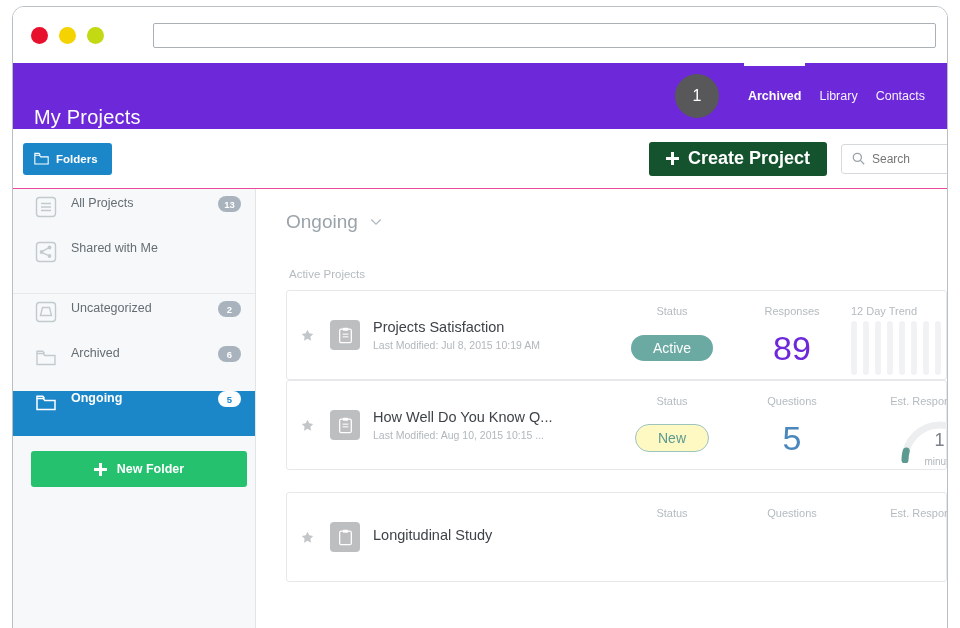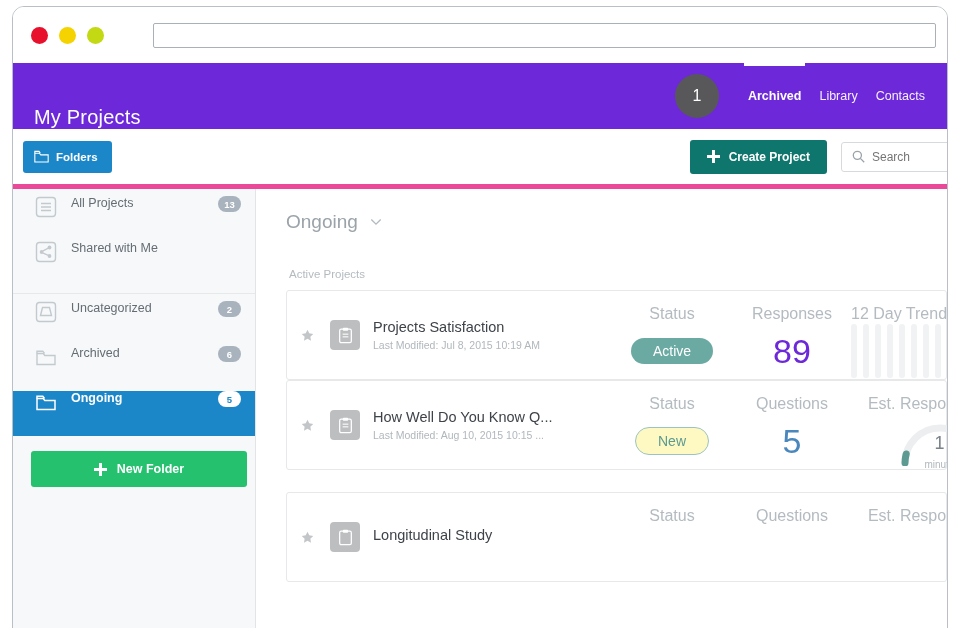--- a/index.html
+++ b/index.html
@@ -106,21 +106,21 @@
     height: 3px;
     background: #ffffff;
   }
   .nav .navitem:last-child { padding-right: 22px; }
 
   
   .toolbar {
     position: relative;
     height: 60px;
     background: #ffffff;
-    border-bottom: 5px solid #ec4899;
+    border-bottom: 1px solid #ec4899;
     display: flex;
     align-items: center;
   }
   .btn-folders {
     margin-left: 10px;
     height: 32px;
     background: #1b87c9;
     color: #ffffff;
     border: none;
     border-radius: 3px;
@@ -135,25 +135,25 @@
   }
   .toolbar-right {
     position: absolute;
     right: -34px;
     display: flex;
     align-items: center;
     gap: 14px;
   }
   .btn-create {
     height: 34px;
-    background: #0f766e;
+    background: #14532d;
     color: #ffffff;
     border: none;
     border-radius: 3px;
-    font-size: 12px;
+    font-size: 18px;
     font-weight: bold;
     font-family: inherit;
     padding: 0 17px;
     display: flex;
     align-items: center;
     gap: 9px;
     cursor: pointer;
     margin-left: 24px;
   }
   .searchbox {
@@ -308,21 +308,21 @@
     white-space: nowrap;
   }
   .col {
     flex: none;
     display: flex;
     flex-direction: column;
     align-items: center;
     padding-top: 14px;
   }
   .col-head {
-    font-size: 16px;
+    font-size: 11px;
     color: #b4bbc0;
     white-space: nowrap;
   }
   .col-body {
     flex: 1;
     display: flex;
     align-items: center;
     justify-content: center;
     width: 100%;
   }

